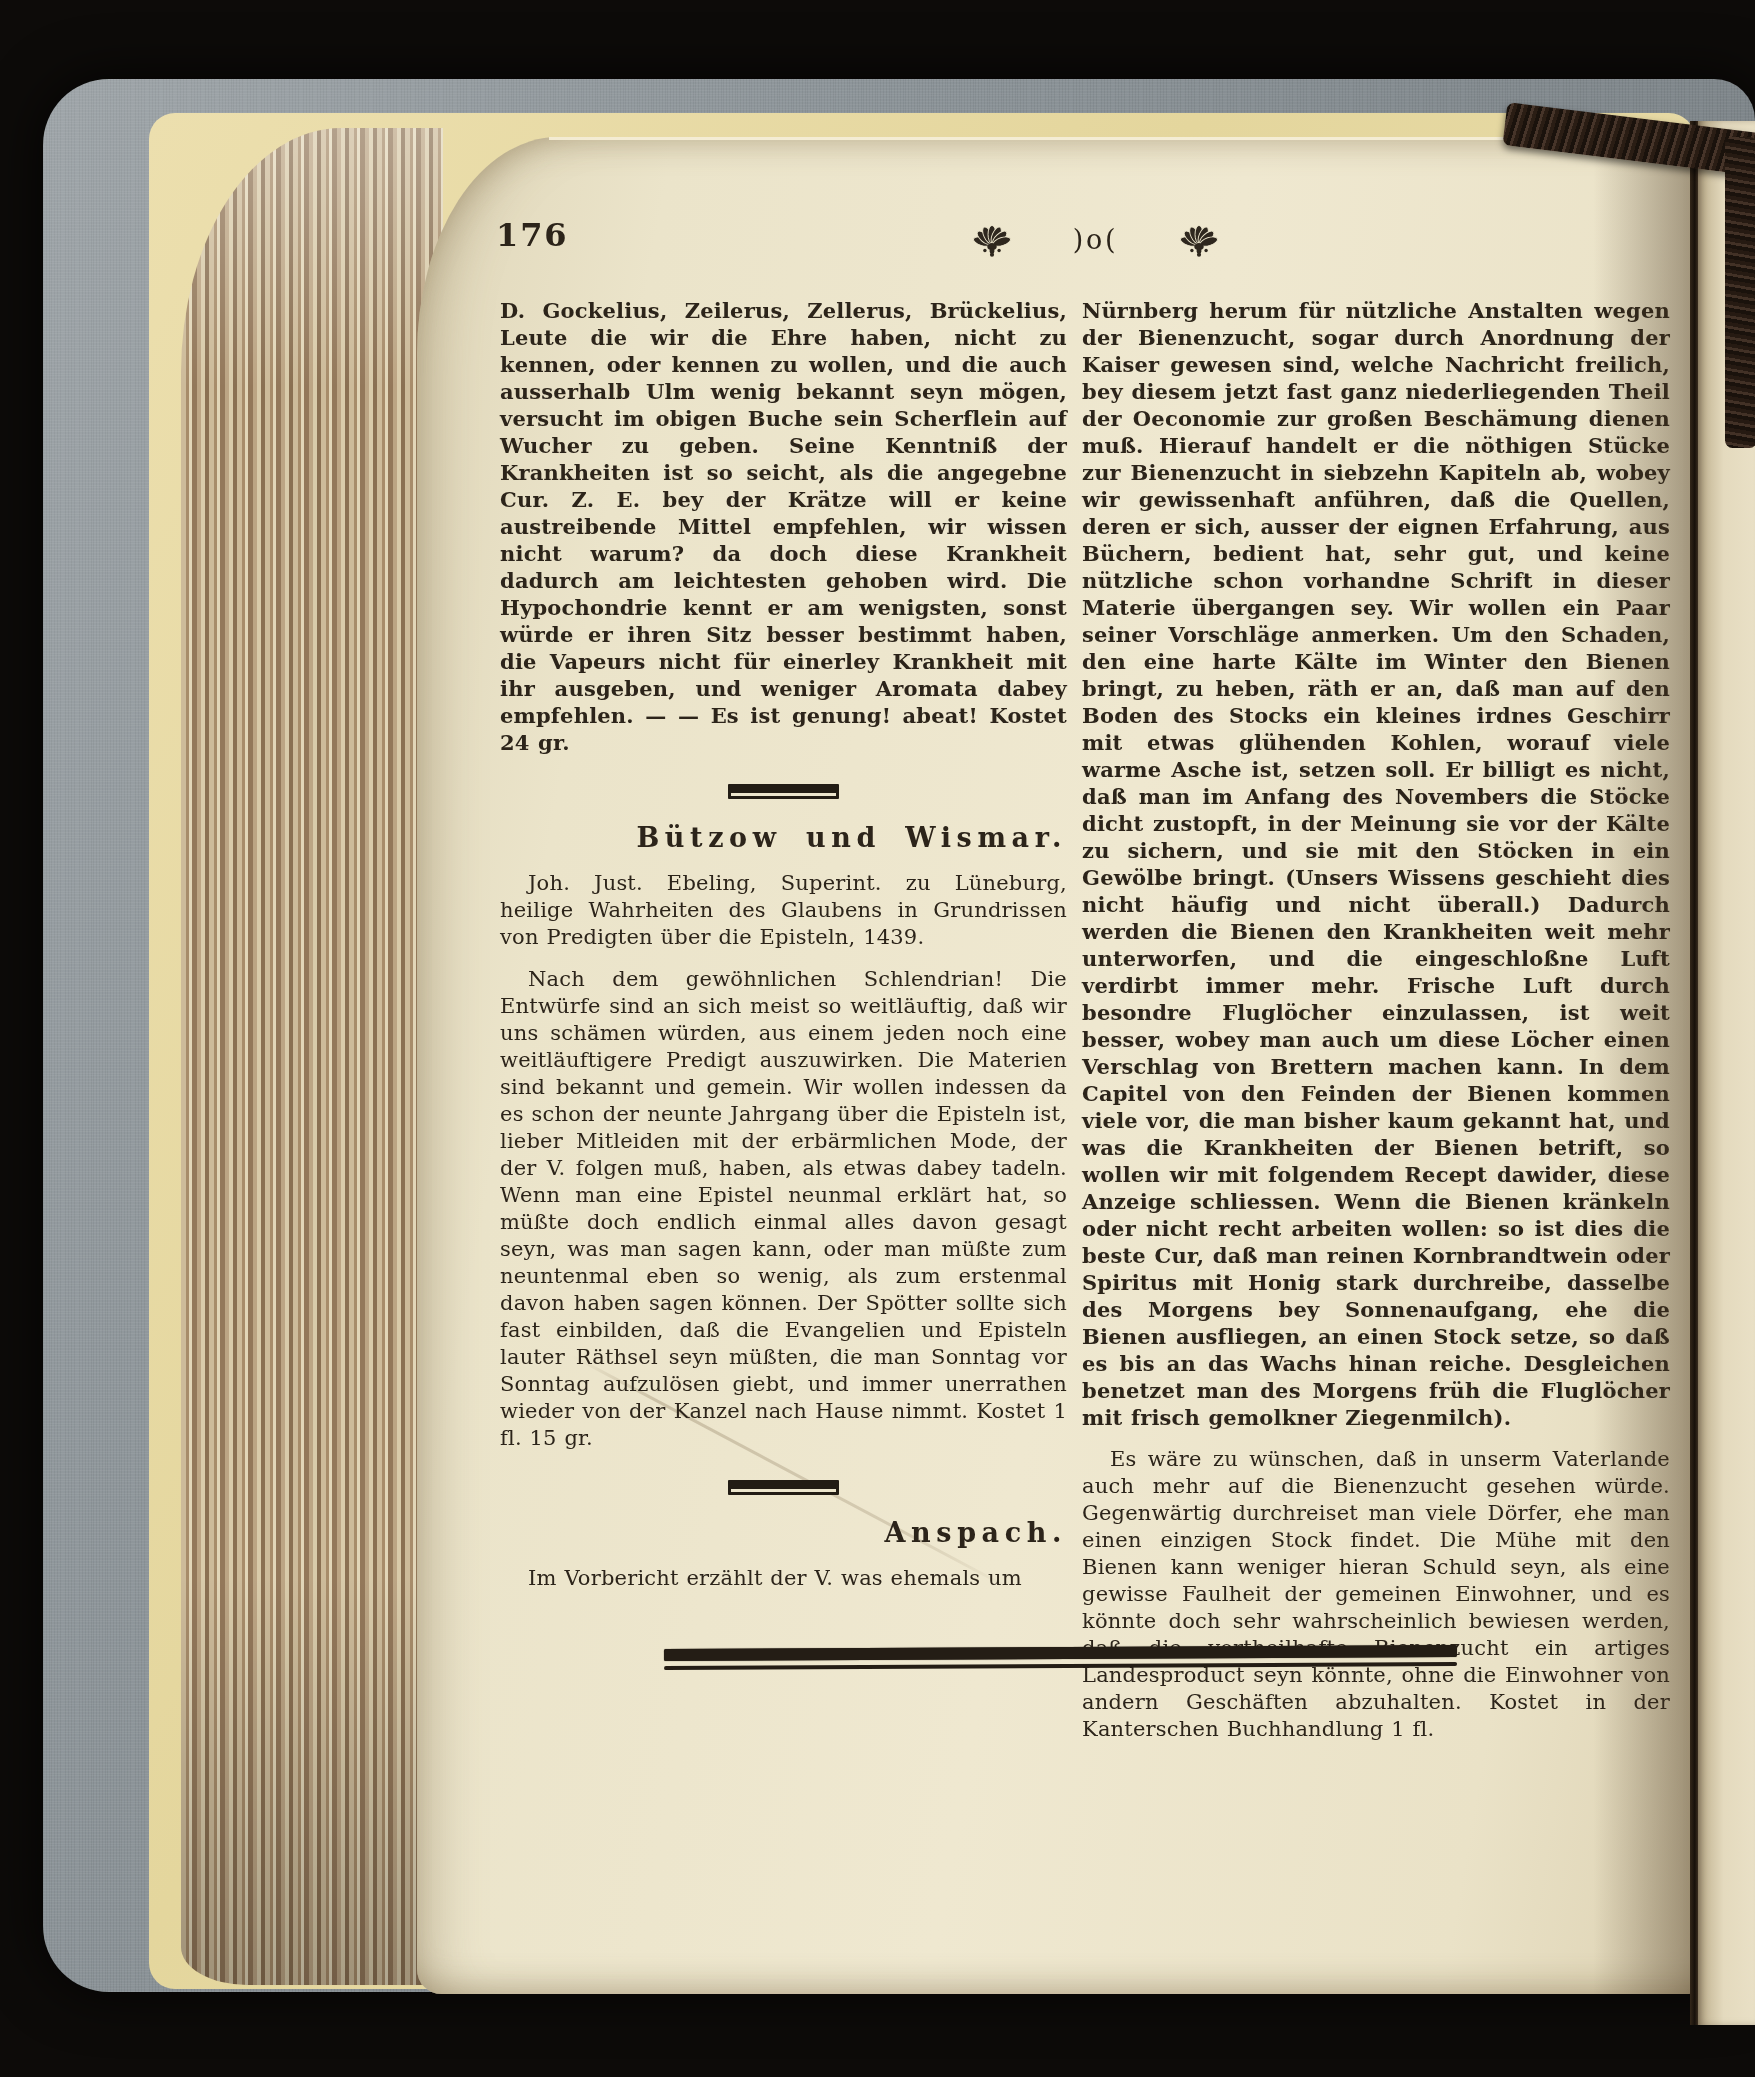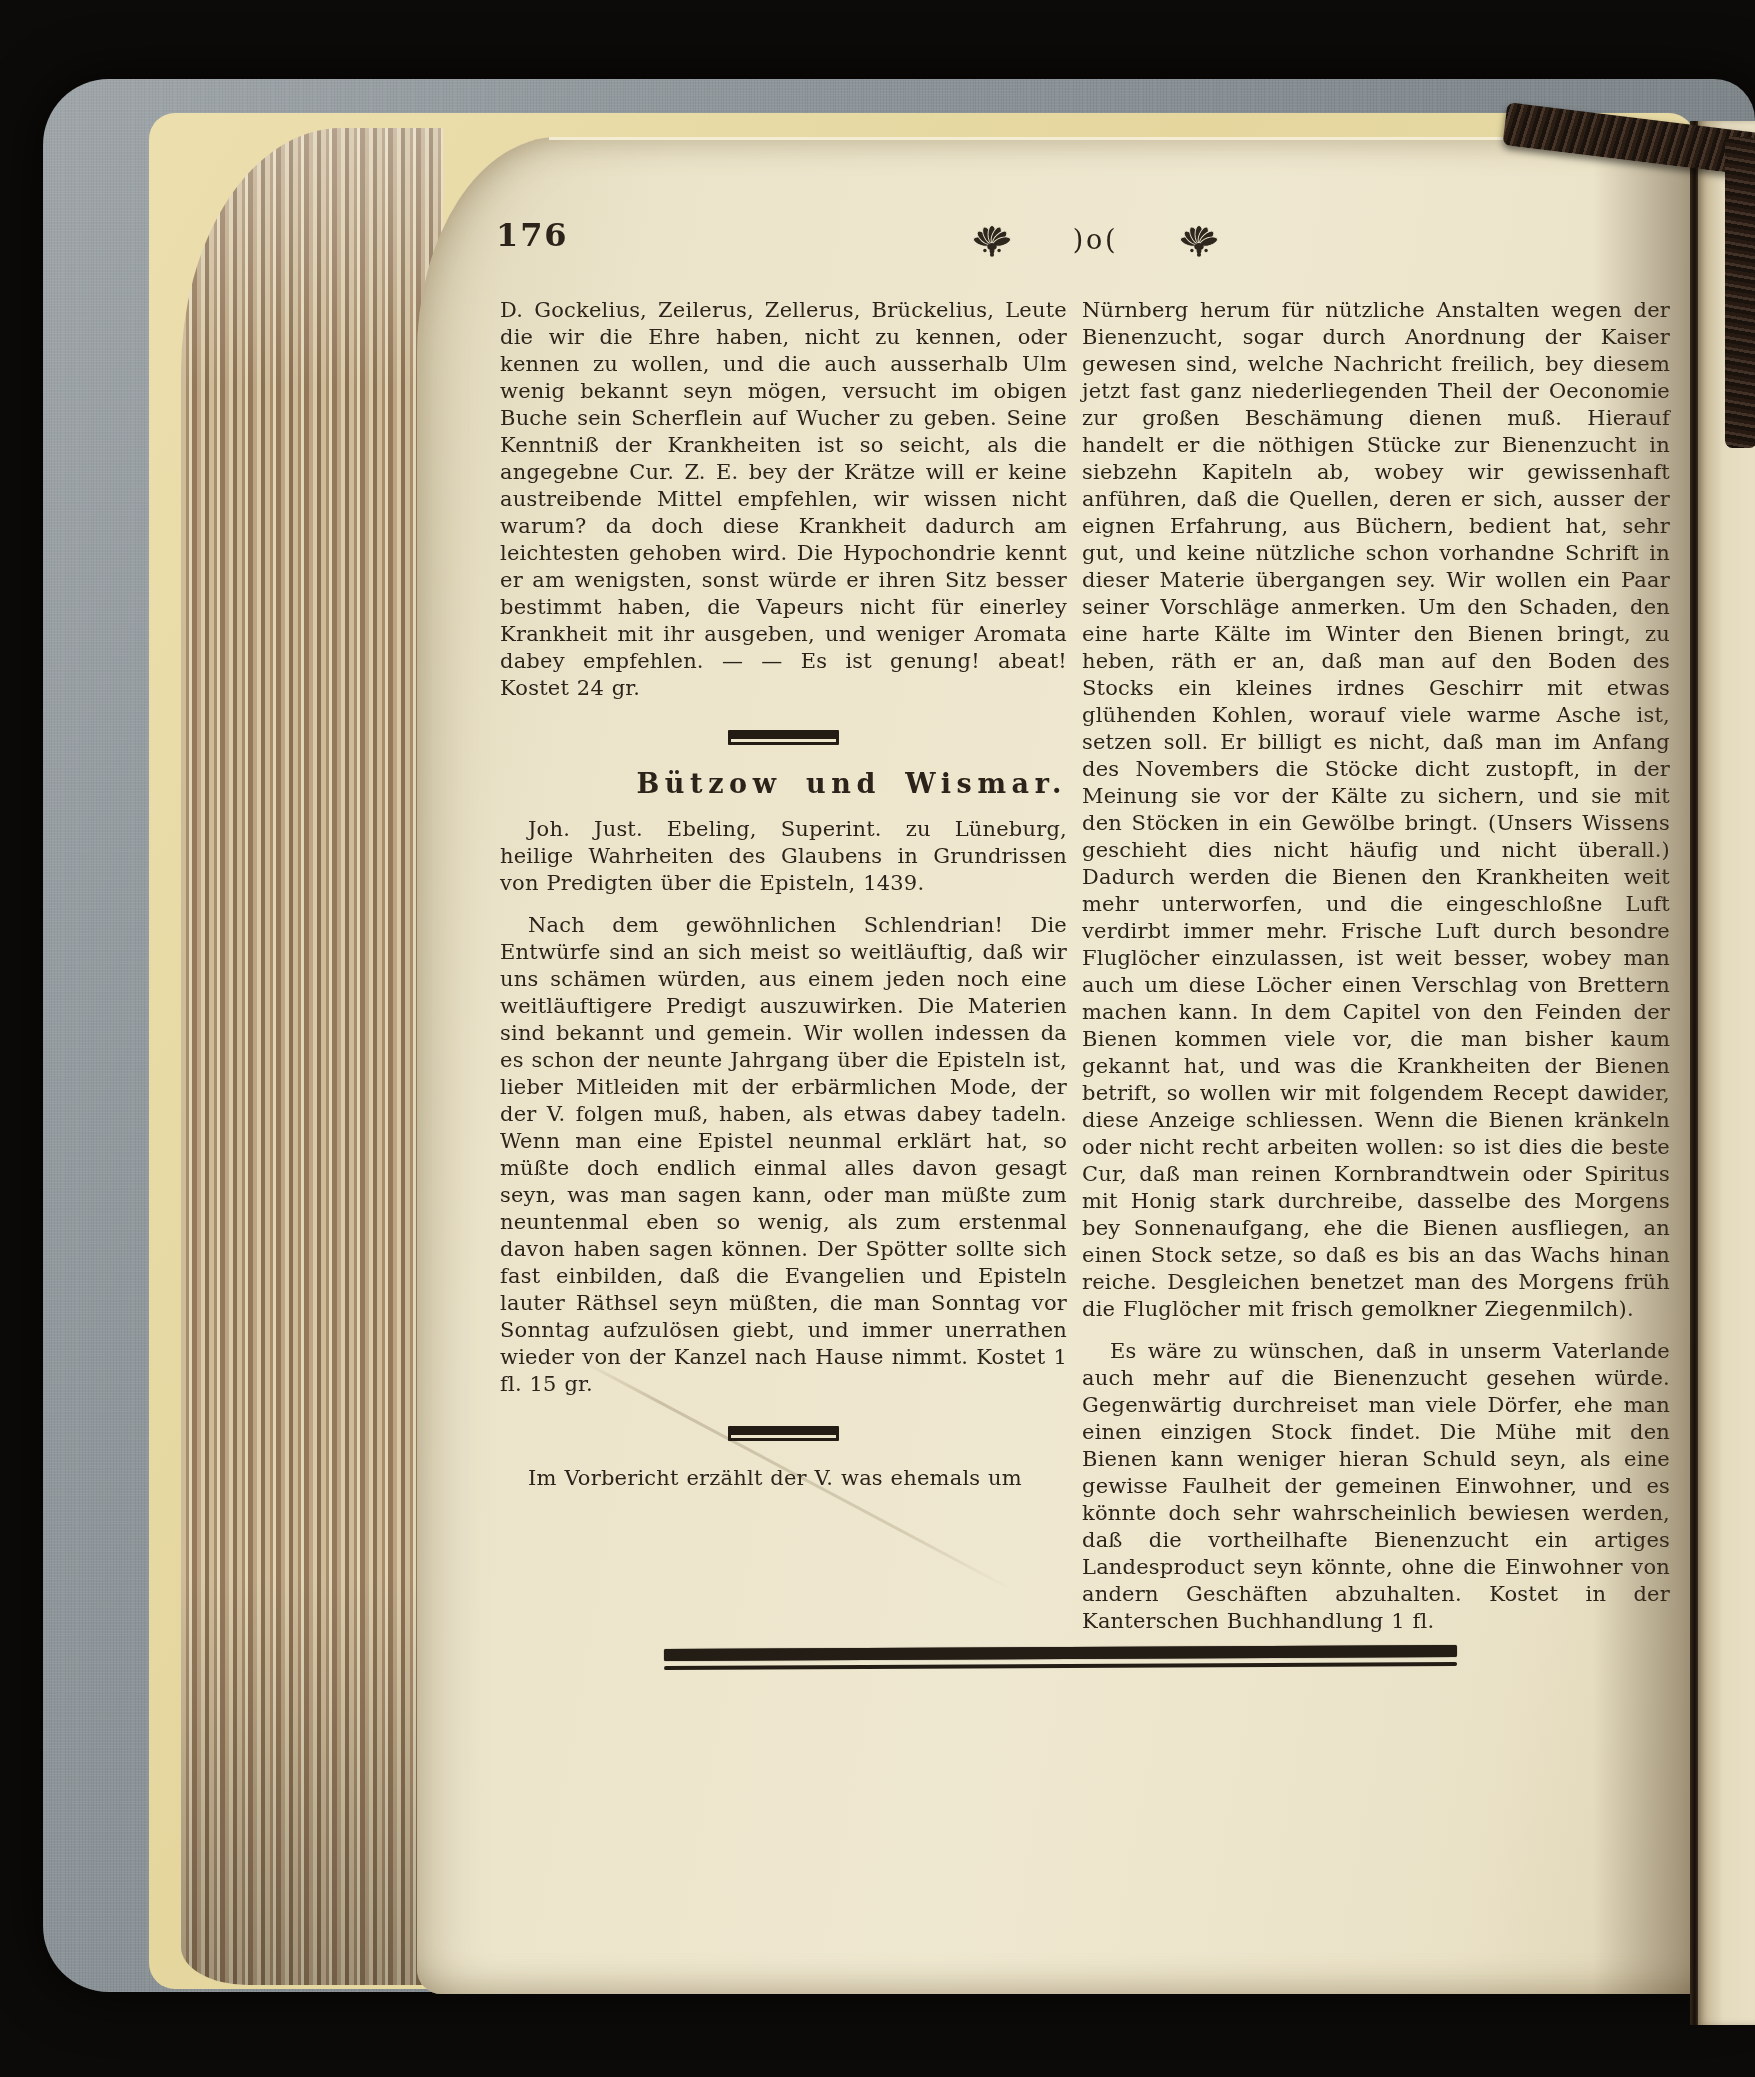--- a/index.html
+++ b/index.html
@@ -45,21 +45,21 @@
         background:repeating-linear-gradient(10deg,#1a120c 0 3.8px,#423126 3.8px 6.6px,#261a12 6.6px 10.4px);}
   
   .pagenum{position:absolute;left:79px;top:79px;font-size:32px;font-weight:bold;color:#2c241a;letter-spacing:1.9px;}
   .ornaments{position:absolute;left:490px;top:87px;width:377px;display:flex;align-items:center;justify-content:center;gap:62px;}
   .center-mark{font-size:27px;color:#2c241a;letter-spacing:2.8px;transform:translateY(-1.9px);}
   .col{position:absolute;top:160px;color:#2c241a;font-size:21px;line-height:27px;
        text-align:justify;word-spacing:0.9px;letter-spacing:0.2px;}
   #left-col{left:83px;width:567px;}
   #right-col{left:665px;width:588px;}
   .para{margin:0 0 15px;text-indent:28px;}
-  .para.noindent{text-indent:0;}
+  .para.noindent{text-indent:0;font-weight:bold;}
   .heading{margin:24.5px 0 19px;font-size:27px;font-weight:bold;text-align:right;
            letter-spacing:5.6px;word-spacing:9.4px;color:#2c241a;}
   .divider{position:relative;width:111px;height:15px;margin:28px auto 24.5px;background:#221c14;border-radius:0.9px;}
   .divider::after{content:"";position:absolute;left:2.8px;right:2.8px;bottom:2.8px;height:2.8px;background:#ece5cc;}
   .bottom-rule{position:absolute;left:247px;top:1510px;width:793px;transform:rotate(-.3deg);}
   .bottom-rule .thick{height:12.2px;background:#241d15;border-radius:1.9px;
         box-shadow:0 0 0.9px #241d15;}
   .bottom-rule .thin{margin-top:4.7px;height:3.8px;background:#241d15;border-radius:1.9px;}
   .crease{position:absolute;left:155px;top:1217px;width:501px;height:2.8px;
         transform:rotate(28deg);transform-origin:left top;
@@ -120,20 +120,21 @@
       </svg>
     </div>
 
     <div id="left-col" class="col">
         <p class="para noindent">D. Gockelius, Zeilerus, Zellerus, Brückelius, Leute die wir die Ehre haben, nicht zu kennen, oder kennen zu wollen, und die auch ausserhalb Ulm wenig bekannt seyn mögen, versucht im obigen Buche sein Scherflein auf Wucher zu geben. Seine Kenntniß der Krankheiten ist so seicht, als die angegebne Cur. Z. E. bey der Krätze will er keine austreibende Mittel empfehlen, wir wissen nicht warum? da doch diese Krankheit dadurch am leichtesten gehoben wird. Die Hypochondrie kennt er am wenigsten, sonst würde er ihren Sitz besser bestimmt haben, die Vapeurs nicht für einerley Krankheit mit ihr ausgeben, und weniger Aromata dabey empfehlen. — — Es ist genung! abeat! Kostet 24 gr.</p>
         <div class="divider"></div>
         <h2 class="heading">Bützow und Wismar.</h2>
         <p class="para">Joh. Just. Ebeling, Superint. zu Lüneburg, heilige Wahrheiten des Glaubens in Grundrissen von Predigten über die Episteln, 1439.</p>
         <p class="para">Nach dem gewöhnlichen Schlendrian! Die Entwürfe sind an sich meist so weitläuftig, daß wir uns schämen würden, aus einem jeden noch eine weitläuftigere Predigt auszuwirken. Die Materien sind bekannt und gemein. Wir wollen indessen da es schon der neunte Jahrgang über die Episteln ist, lieber Mitleiden mit der erbärmlichen Mode, der der V. folgen muß, haben, als etwas dabey tadeln. Wenn man eine Epistel neunmal erklärt hat, so müßte doch endlich einmal alles davon gesagt seyn, was man sagen kann, oder man müßte zum neuntenmal eben so wenig, als zum erstenmal davon haben sagen können. Der Spötter sollte sich fast einbilden, daß die Evangelien und Episteln lauter Räthsel seyn müßten, die man Sonntag vor Sonntag aufzulösen giebt, und immer unerrathen wieder von der Kanzel nach Hause nimmt. Kostet 1 fl. 15 gr.</p>
         <div class="divider"></div>
+        <h2 class="heading">Anspach.</h2>
         <p class="para">Im Vorbericht erzählt der V. was ehemals um</p>
       </div>
     <div id="right-col" class="col">
         <p class="para noindent">Nürnberg herum für nützliche Anstalten wegen der Bienenzucht, sogar durch Anordnung der Kaiser gewesen sind, welche Nachricht freilich, bey diesem jetzt fast ganz niederliegenden Theil der Oeconomie zur großen Beschämung dienen muß. Hierauf handelt er die nöthigen Stücke zur Bienenzucht in siebzehn Kapiteln ab, wobey wir gewissenhaft anführen, daß die Quellen, deren er sich, ausser der eignen Erfahrung, aus Büchern, bedient hat, sehr gut, und keine nützliche schon vorhandne Schrift in dieser Materie übergangen sey. Wir wollen ein Paar seiner Vorschläge anmerken. Um den Schaden, den eine harte Kälte im Winter den Bienen bringt, zu heben, räth er an, daß man auf den Boden des Stocks ein kleines irdnes Geschirr mit etwas glühenden Kohlen, worauf viele warme Asche ist, setzen soll. Er billigt es nicht, daß man im Anfang des Novembers die Stöcke dicht zustopft, in der Meinung sie vor der Kälte zu sichern, und sie mit den Stöcken in ein Gewölbe bringt. (Unsers Wissens geschieht dies nicht häufig und nicht überall.) Dadurch werden die Bienen den Krankheiten weit mehr unterworfen, und die eingeschloßne Luft verdirbt immer mehr. Frische Luft durch besondre Fluglöcher einzulassen, ist weit besser, wobey man auch um diese Löcher einen Verschlag von Brettern machen kann. In dem Capitel von den Feinden der Bienen kommen viele vor, die man bisher kaum gekannt hat, und was die Krankheiten der Bienen betrift, so wollen wir mit folgendem Recept dawider, diese Anzeige schliessen. Wenn die Bienen kränkeln oder nicht recht arbeiten wollen: so ist dies die beste Cur, daß man reinen Kornbrandtwein oder Spiritus mit Honig stark durchreibe, dasselbe des Morgens bey Sonnenaufgang, ehe die Bienen ausfliegen, an einen Stock setze, so daß es bis an das Wachs hinan reiche. Desgleichen benetzet man des Morgens früh die Fluglöcher mit frisch gemolkner Ziegenmilch).</p>
         <p class="para">Es wäre zu wünschen, daß in unserm Vaterlande auch mehr auf die Bienenzucht gesehen würde. Gegenwärtig durchreiset man viele Dörfer, ehe man einen einzigen Stock findet. Die Mühe mit den Bienen kann weniger hieran Schuld seyn, als eine gewisse Faulheit der gemeinen Einwohner, und es könnte doch sehr wahrscheinlich bewiesen werden, daß die vortheilhafte Bienenzucht ein artiges Landesproduct seyn könnte, ohne die Einwohner von andern Geschäften abzuhalten. Kostet in der Kanterschen Buchhandlung 1 fl.</p>
       </div>
 
     <div class="bottom-rule">
       <div class="thick"></div>
       <div class="thin"></div>

